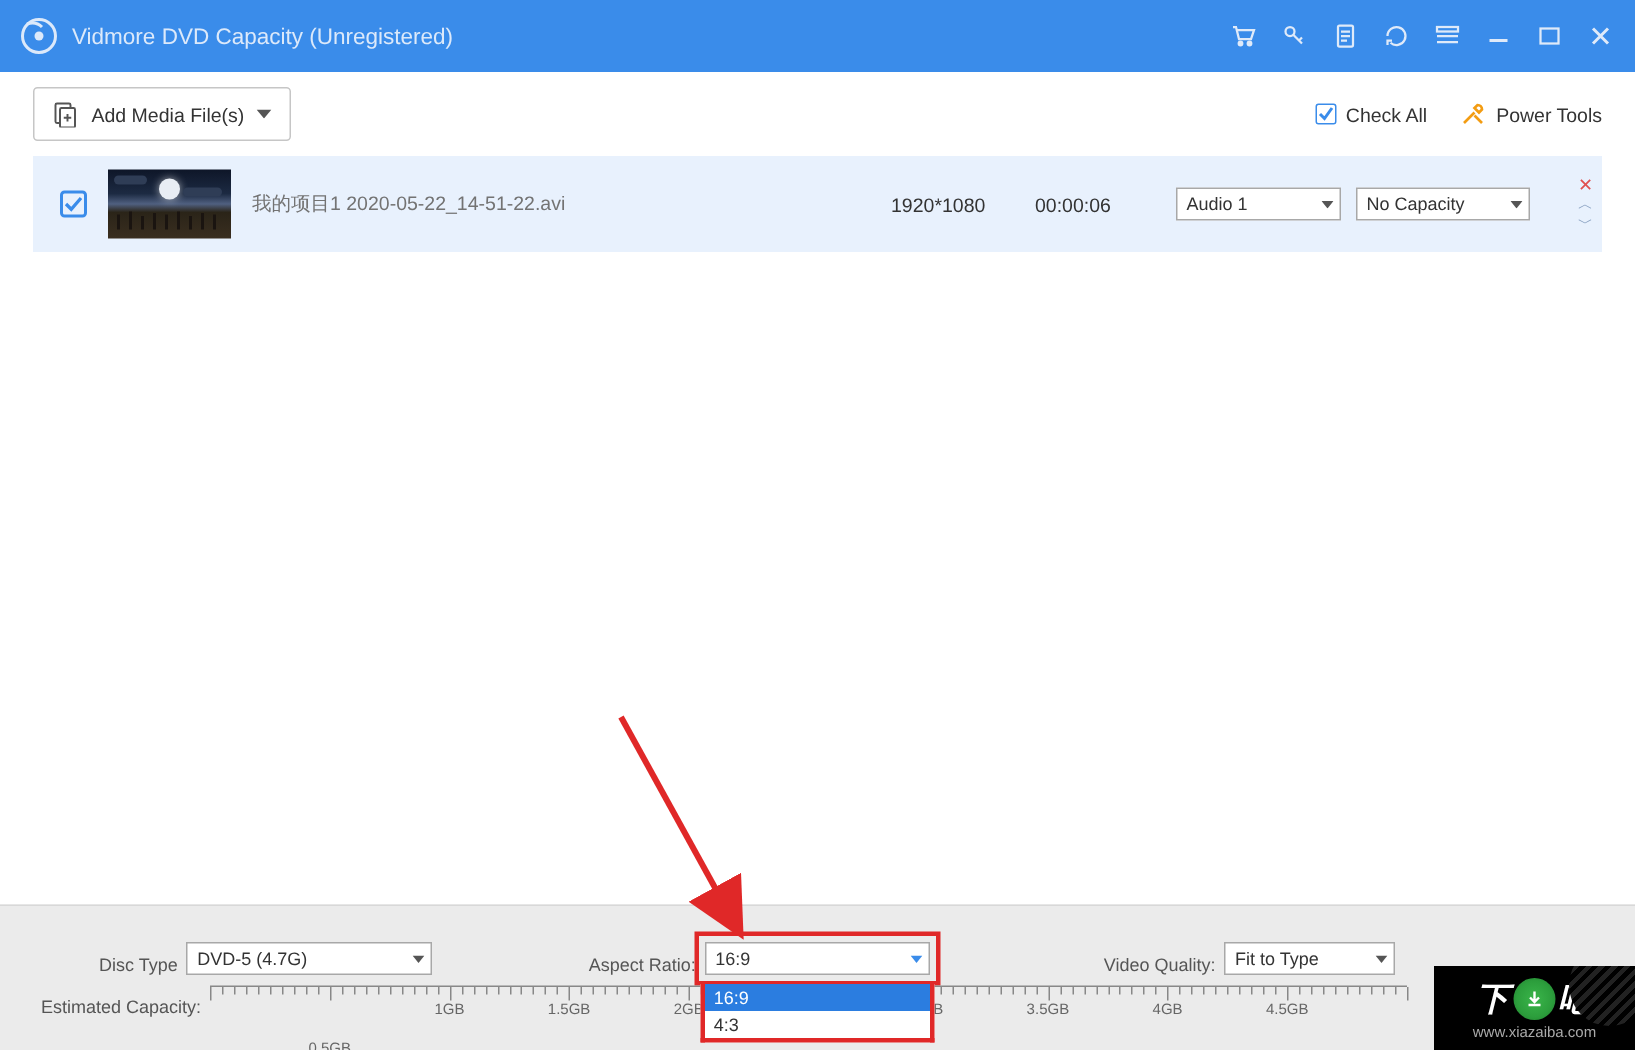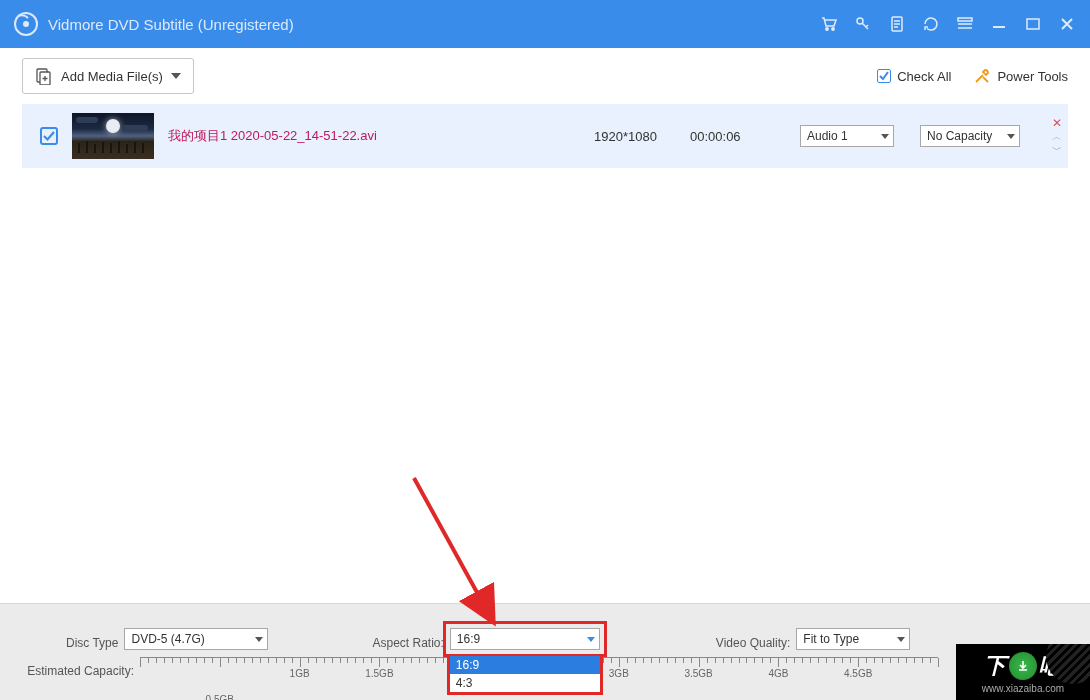--- a/index.html
+++ b/index.html
@@ -29,37 +29,37 @@
 .file-row { height: 64px; background: #e8f1fd; display: flex; align-items: center; padding: 0 18px; position: relative; }
 .file-chk { width: 18px; height: 18px; border: 2px solid #3a8cea; border-radius: 3px; display: flex; align-items: center; justify-content: center; margin-right: 14px; cursor: pointer; }
 .file-chk svg { width: 12px; height: 12px; }
 .thumb { width: 82px; height: 46px; margin-right: 14px; background: linear-gradient(to bottom, #0e1628 0%, #1c2a42 35%, #506080 50%, #2a2418 62%, #3a2e20 100%); position: relative; overflow: hidden; }
 .thumb::before { content: ""; position: absolute; top: 6px; left: 34px; width: 14px; height: 14px; background: #e8edf4; border-radius: 50%; box-shadow: 0 0 6px rgba(255,255,255,0.6); }
 .thumb .cloud { position: absolute; background: #2f3d56; height: 6px; border-radius: 3px; }
 .thumb .c1 { top: 4px; left: 4px; width: 22px; }
 .thumb .c2 { top: 12px; left: 50px; width: 26px; }
 .thumb .posts { position: absolute; bottom: 6px; left: 0; right: 0; height: 12px; }
 .thumb .posts span { position: absolute; bottom: 0; width: 2px; background: #1a1410; }
-.file-name { font-size: 13px; color: #be185d; }
+.file-name { font-size: 13px; color: #737373; }
 .file-res { position: absolute; left: 572px; font-size: 13px; color: #333; }
 .file-dur { position: absolute; left: 668px; font-size: 13px; color: #333; }
 .audio-dd { position: absolute; left: 762px; width: 110px; }
 .sub-dd { position: absolute; left: 882px; width: 116px; }
-.dd { height: 22px; border: 1px solid #a8a8a8; background: #fff; display: flex; align-items: center; padding: 0 4px 0 6px; font-size: 12px; color: #333; cursor: pointer; justify-content: space-between; margin-left: 16px; }
+.dd { height: 22px; border: 1px solid #a8a8a8; background: #fff; display: flex; align-items: center; padding: 0 4px 0 6px; font-size: 12px; color: #333; cursor: pointer; justify-content: space-between; }
 .dd .caret { width: 8px; height: 5px; }
 .row-btns { position: absolute; right: 6px; display: flex; flex-direction: column; gap: 3px; align-items: center; }
 .row-close { color: #e05050; font-size: 12px; line-height: 1; cursor: pointer; }
 .row-arrow { color: #8aa2c2; font-size: 10px; line-height: 1; cursor: pointer; }
 
 
 .bottom-panel { position: absolute; left: 0; right: 0; bottom: 0; height: 97px; background: #ebebeb; border-top: 1px solid #d8d8d8; }
 .controls-row { display: flex; align-items: flex-end; height: 46px; padding: 0 22px; gap: 6px; }
 .ctrl-label { font-size: 12px; color: #555; margin-left: auto; }
 .disc-label { margin-left: 44px; }
-.disc-dd { width: 144px; }
+.disc-dd { width: 164px; }
 .aspect-dd { width: 150px; position: relative; }
 .aspect-box { border: 3px solid #e02828; padding: 4px; margin: -7px; }
 .vq-dd { width: 114px; }
 .dd2 { height: 22px; border: 1px solid #a8a8a8; background: #fff; display: flex; align-items: center; padding: 0 4px 0 6px; font-size: 12px; color: #333; cursor: pointer; justify-content: space-between; }
 .dd2 .caret { width: 8px; height: 5px; }
 
 
 .aspect-open { position: absolute; top: 28px; left: -3px; width: 156px; border: 3px solid #e02828; border-top: none; background: #fff; z-index: 20; }
 .aspect-opt { height: 18px; font-size: 12px; padding: 0 6px; display: flex; align-items: center; cursor: pointer; color: #333; }
 .aspect-opt.sel { background: #2b7de0; color: #fff; }
@@ -90,21 +90,21 @@
 <body>
 
 <div class="title-bar">
   <div class="app-logo">
     <svg viewBox="0 0 24 24">
         <circle cx="12" cy="12" r="11" fill="none" stroke="#dce9fa" stroke-width="2"></circle>
         <circle cx="12" cy="12" r="3" fill="#dce9fa"></circle>
         <path d="M4 4 Q10 2 14 6" stroke="#dce9fa" stroke-width="2" fill="none"></path>
       </svg>
   </div>
-  <div class="app-title">Vidmore DVD Subtitle (Unregistered)</div>
+  <div class="app-title">Vidmore DVD Capacity (Unregistered)</div>
   <div class="title-actions">
     <div class="title-icon">
         <svg viewBox="0 0 18 18" stroke="#dfeaf9" fill="none" stroke-width="1.5">
           <path d="M2 3h2l2 8h8l2-6H5"></path>
           <circle cx="7" cy="14" r="1.2" fill="#dfeaf9"></circle>
           <circle cx="13" cy="14" r="1.2" fill="#dfeaf9"></circle>
         </svg>
       </div>
     <div class="title-icon">
         <svg viewBox="0 0 18 18" stroke="#dfeaf9" fill="none" stroke-width="1.5">

